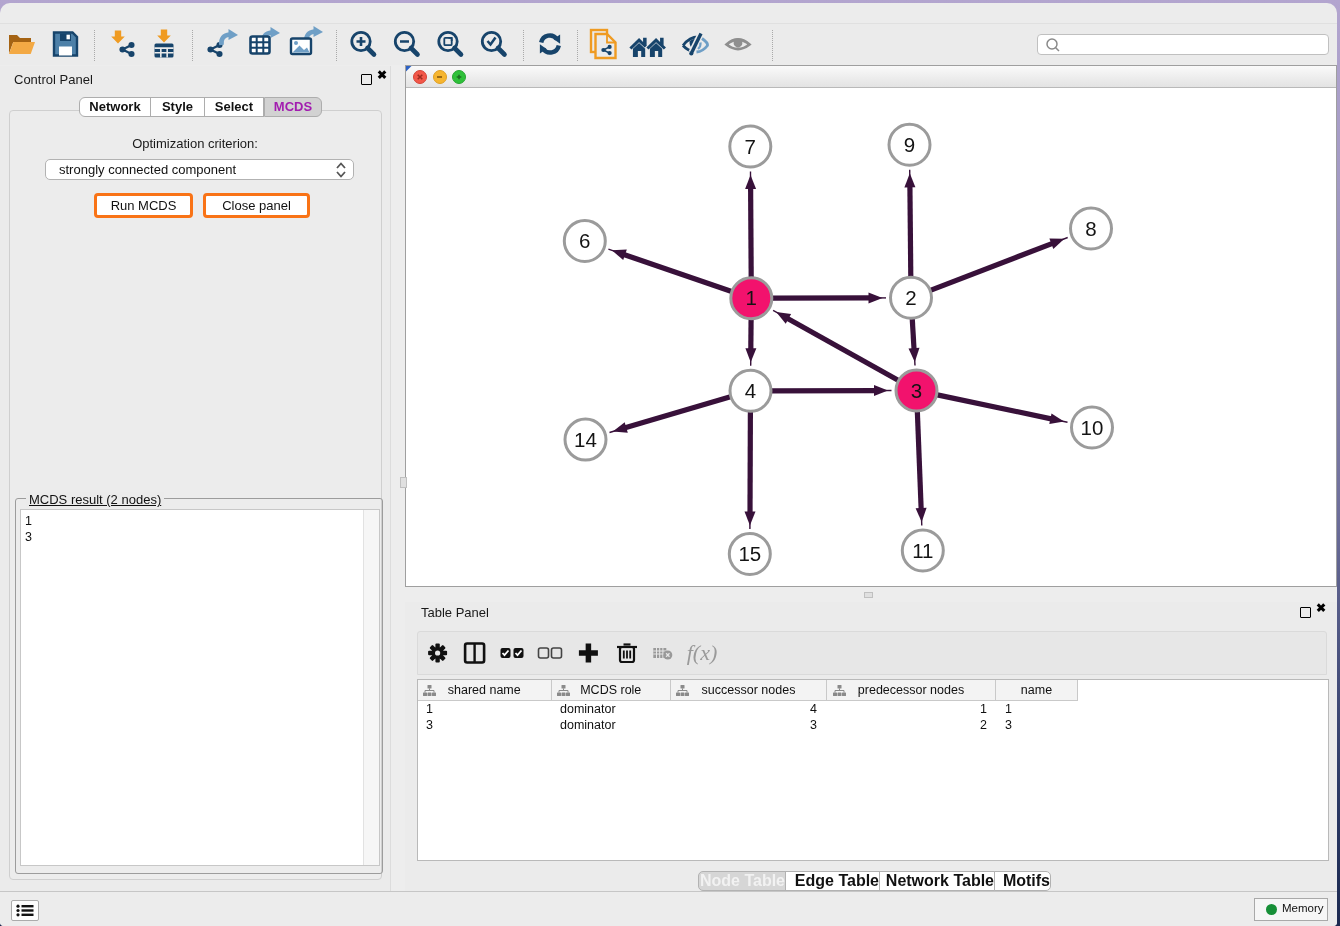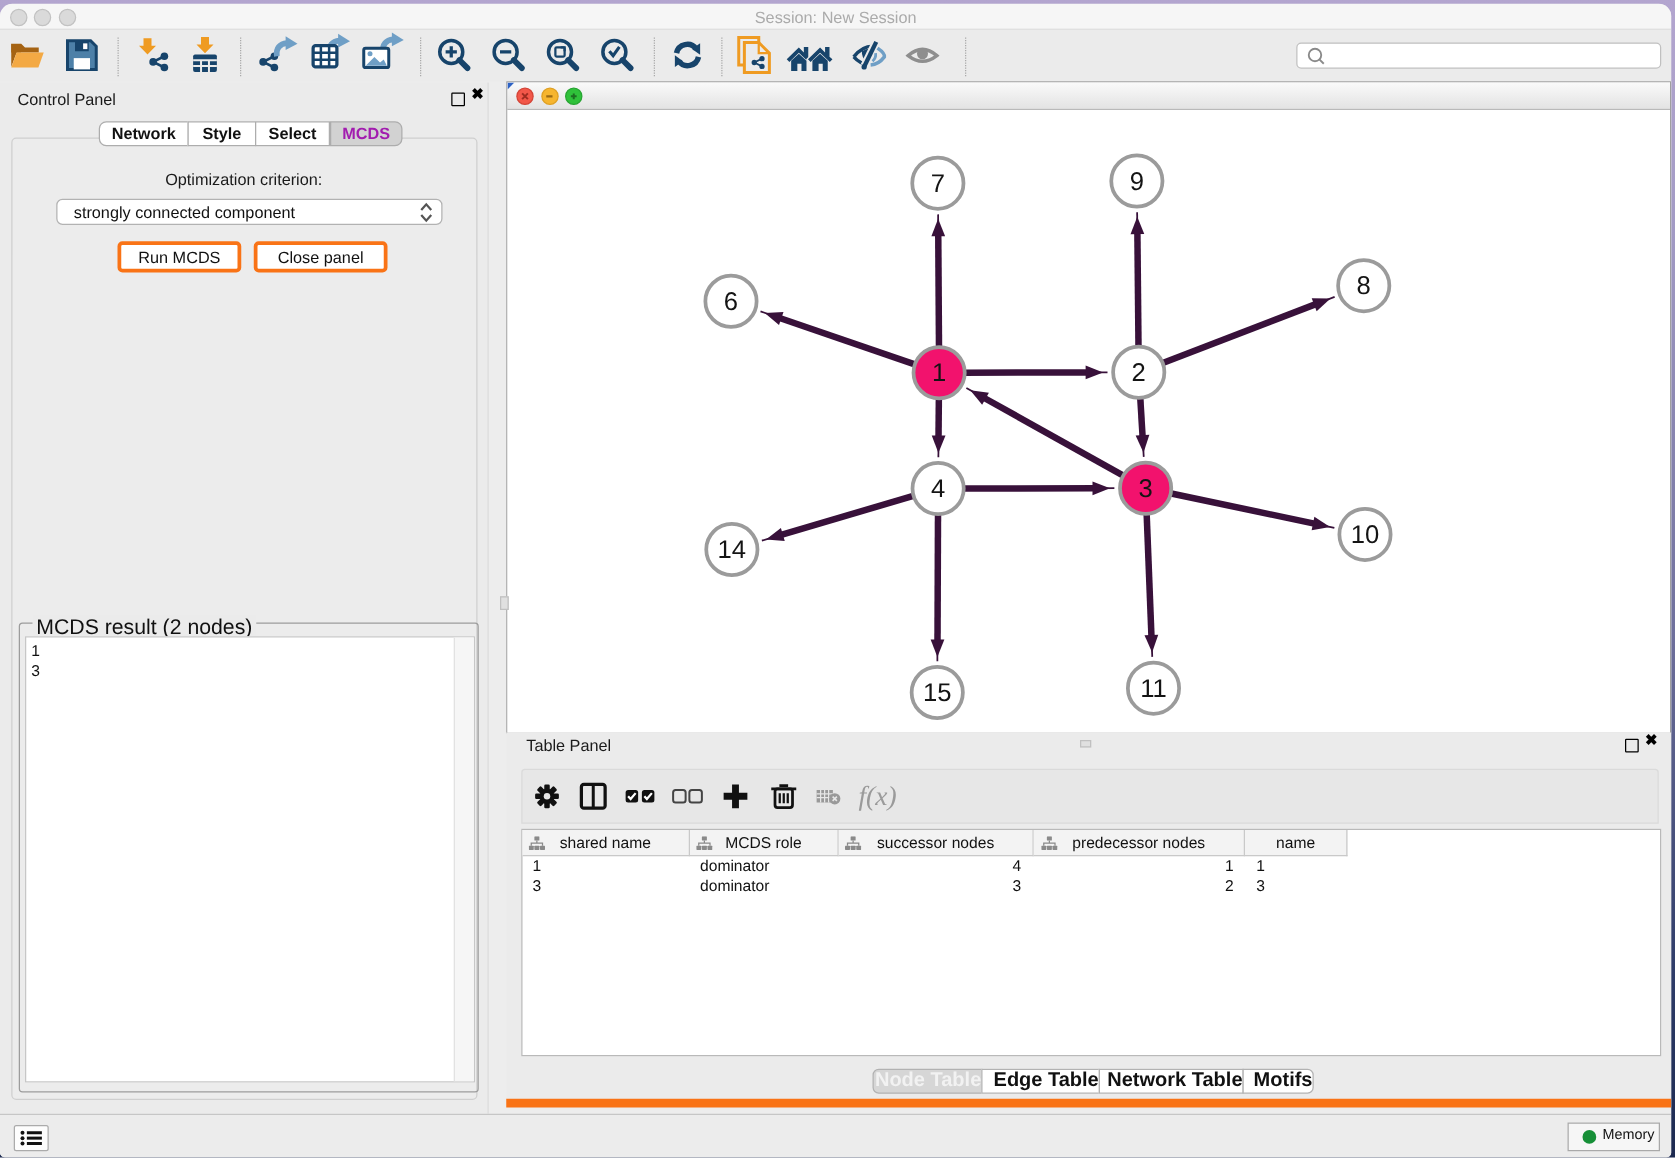--- a/index.html
+++ b/index.html
@@ -21,53 +21,47 @@
 .winbtn-sq{position:absolute;top:8px;width:9px;height:9px;border:1.5px solid #000;border-radius:1px;}
 .winbtn-x{position:absolute;top:2px;font-size:12px;font-weight:bold;color:#000;}
 .cptab{position:absolute;top:31px;height:18px;border:1px solid #adadad;background:#fff;
   font-size:13px;font-weight:bold;color:#111;text-align:center;line-height:18px;}
 #cpcontent{position:absolute;left:9px;top:44px;width:371px;height:768px;border:1px solid #cfcfcf;border-radius:4px;background:#ececec;}
 #optlabel{position:absolute;left:0;top:70px;width:100%;text-align:center;font-size:13px;color:#1a1a1a;}
 #dropdown{position:absolute;left:45px;top:93px;width:307px;height:19px;background:#fff;border:1px solid #b2b2b2;border-radius:5px;font-size:13px;line-height:20px;color:#111;}
 .btn{position:absolute;height:19px;background:#fff;border:3px solid #f97316;border-radius:4px;
   font-size:13px;color:#111;text-align:center;line-height:19px;}
 #mcdsbox{position:absolute;left:15px;top:432px;width:366px;height:374px;border:1px solid #9c9c9c;border-radius:3px;}
-#mcdslabel{position:absolute;left:10px;top:-7px;background:#ebebeb;padding:0 3px;font-size:17px;color:#111;}
+#mcdslabel{position:absolute;left:10px;top:-7px;background:#ebebeb;padding:0 3px;font-size:13px;color:#111;text-decoration:underline;}
 #mcdstext{position:absolute;left:4px;top:10px;width:358px;height:355px;background:#fff;border:1px solid #c7c7c7;font-size:12.5px;line-height:16px;color:#111;}
 #mcdsscroll{position:absolute;right:0;top:0;width:15px;height:100%;background:#f6f6f6;border-left:1px solid #e2e2e2;}
 
 #netwin{position:absolute;left:405px;top:0;width:932px;height:522px;background:#fff;border:1px solid #9f9f9f;box-sizing:border-box;}
 #nettitle{position:absolute;left:0;top:0;width:100%;height:21px;background:linear-gradient(180deg,#fafafa,#ececec 60%,#e3e3e3);border-bottom:1px solid #b9b9b9;}
 #netname{position:absolute;left:0;top:3px;width:100%;text-align:center;font-size:13px;color:#111;}
 #netcanvas{position:absolute;left:0;top:22px;width:930px;height:498px;background:#fff;}
 
-#tpanel{position:absolute;left:405px;top:521px;width:932px;height:293px;background:#ebebeb;border-bottom:7px solid #f97316;}
+#tpanel{position:absolute;left:405px;top:537px;width:932px;height:293px;background:#ebebeb;border-bottom:2px solid #f97316;}
 #tphead{position:absolute;left:16px;top:3px;font-size:13px;color:#1a1a1a;}
 #tptoolbar{position:absolute;left:12px;top:29px;width:908px;height:42px;background:#e7e7e7;border:1px solid #dadada;border-radius:3px 3px 0 0;}
 #ttable{position:absolute;left:12px;top:77px;width:910px;height:180px;background:#fff;border:1px solid #b9b9b9;}
 #thead{position:absolute;left:0;top:0;width:100%;height:21px;}
 .thcell{position:absolute;top:0;height:20px;background:#f3f3f3;border-right:1px solid #c9c9c9;border-bottom:1px solid #c9c9c9;font-size:12.5px;color:#111;text-align:center;line-height:20px;}
 .trow{position:absolute;left:0;width:100%;height:16px;font-size:12.5px;color:#111;line-height:16px;}
 .tcell{position:absolute;top:0;height:16px;}
 #tptabs{position:absolute;left:0;top:269px;width:100%;height:25px;}
 .tptab{position:absolute;top:0;height:18px;border:1px solid #b2b2b2;background:#fff;font-size:16px;font-weight:bold;color:#111;text-align:right;line-height:18px;}
 
 #statusbar{position:absolute;left:0;top:888px;width:1337px;height:35px;background:#ececec;border-top:1px solid #c6c6c6;}
 #listbtn{position:absolute;left:11px;top:8px;width:26px;height:19px;background:#fdfdfd;border:1px solid #ababab;border-radius:2px;}
 #membtn{position:absolute;left:1254px;top:6px;width:72px;height:21px;background:#f6f6f6;border:1px solid #a9a9a9;font-size:11.5px;color:#111;}
 </style>
 </head>
 <body>
 <div id="app">
-  <div id="titlebar">
-    <div class="tl" style="left:7.5px;top:3.5px;width:12px;height:12px;background:#dadada;border:1px solid #c2c2c2;"></div>
-    <div class="tl" style="left:27px;top:3.5px;width:12px;height:12px;background:#dadada;border:1px solid #c2c2c2;"></div>
-    <div class="tl" style="left:46.5px;top:3.5px;width:12px;height:12px;background:#dadada;border:1px solid #c2c2c2;"></div>
-    <div id="title">Session: New Session</div>
-  </div>
   <div id="toolbar">
     <svg id="tbsvg" width="800" height="42" style="position:absolute;left:0;top:-1px;" xmlns="http://www.w3.org/2000/svg">
         <g transform="translate(22,21)">
           <path d="M -13 -9 L -5 -9 L -2 -6 L 9 -6 L 9 -2 L -13 -2 Z" fill="#a56313"></path>
           <path d="M -13 -9 L -13 9.5 L -8.7 -2 L -5 -2 Z" fill="#a56313"></path>
           <path d="M -13 10 L -8.7 -2 L 13 -2 L 8.7 10 Z" fill="#f3a944"></path>
         </g>
         <g transform="translate(65.5,21)">
           <path d="M -11.5 -11.5 L 7 -11.5 L 11.5 -7 L 11.5 11.5 L -11.5 11.5 Z" fill="#4d80a8"></path>
           <path d="M -11.5 -11.5 L 7 -11.5 L 11.5 -7 L 11.5 11.5 L -11.5 11.5 Z" fill="none" stroke="#17446b" stroke-width="2.4"></path>

